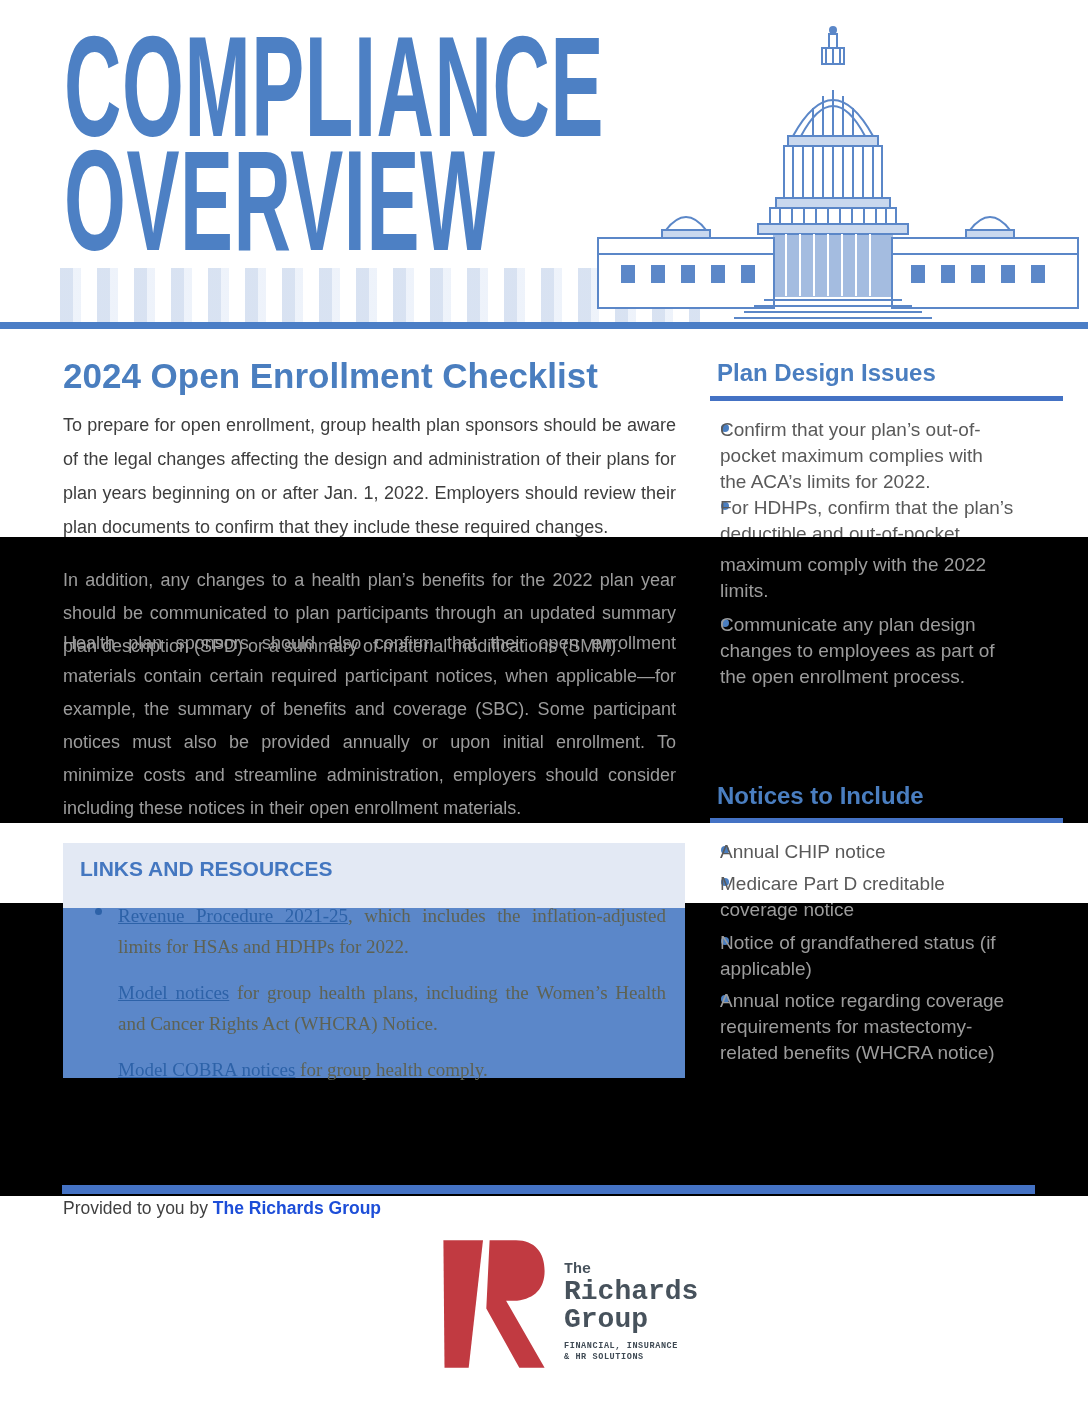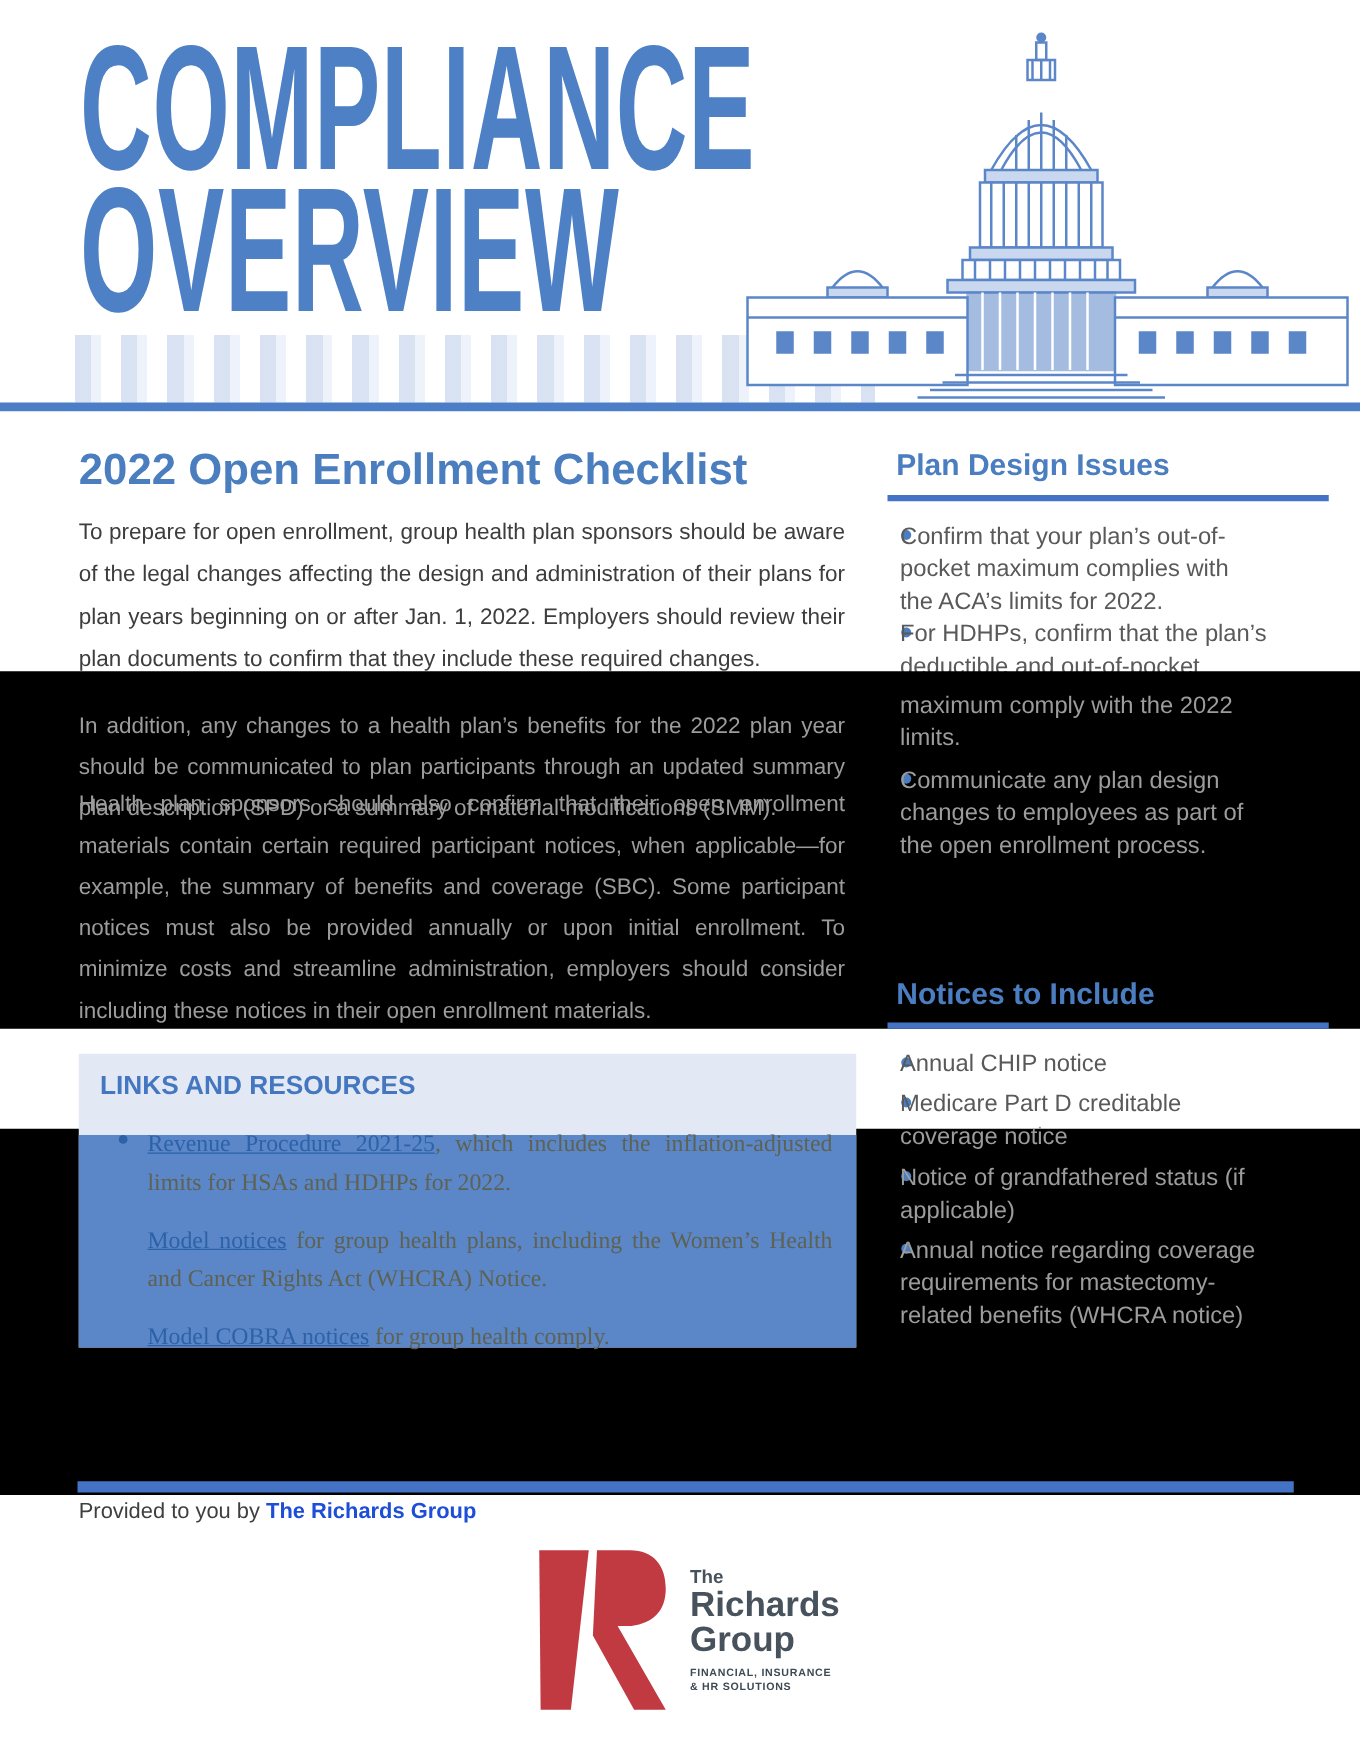--- a/index.html
+++ b/index.html
@@ -45,21 +45,21 @@
   .sb-gray{color:#9c9c9c;}
   .z1{z-index:1;}
   .z3{z-index:3;}
   .dot{position:absolute;left:721px;width:8px;height:8px;border-radius:50%;background:#4a7ec0;}
 
   
   .footer-line{position:absolute;left:62px;top:1185px;width:973px;height:9px;background:#4472c4;z-index:3;}
   .provided{position:absolute;left:63px;top:1198px;z-index:3;font-size:17.5px;color:#3f3f3f;}
   .provided .provider{color:#1d4ed8;font-weight:bold;text-align:right;}
 
-  .logo{position:absolute;left:426px;top:1238px;z-index:3;display:flex;align-items:flex-start;}
+  .logo{position:absolute;left:438px;top:1238px;z-index:3;display:flex;align-items:center;font-family:Liberation Mono, monospace;}
   .logo-mark{width:112px;height:132px;}
   .logo-text{margin-left:14px;padding-top:16px;color:#47525c;}
   .logo-the{font-size:15px;font-weight:bold;line-height:16px;}
   .logo-name{font-size:28px;font-weight:bold;line-height:28px;}
   .logo-tag{margin-top:7px;font-size:8.5px;font-weight:bold;letter-spacing:.6px;line-height:11px;color:#3f4a54;}
 </style>
 </head>
 <body>
 
 <div class="page">
@@ -150,21 +150,21 @@
 
   <div class="masthead">
     <div>COMPLIANCE</div>
     <div>OVERVIEW</div>
   </div>
   <div class="header-rule"></div>
 
   <div class="band band1"></div>
   <div class="band band2"></div>
 
-  <div class="article-title">2022 Open Enrollment Checklist</div>
+  <div class="article-title">2024 Open Enrollment Checklist</div>
   <div class="para p1">To prepare for open enrollment, group health plan sponsors should be aware of the legal changes affecting the design and administration of their plans for plan years beginning on or after Jan. 1, 2022. Employers should review their plan documents to confirm that they include these required changes.</div>
   <div class="para p2">In addition, any changes to a health plan’s benefits for the 2022 plan year should be communicated to plan participants through an updated summary plan description (SPD) or a summary of material modifications (SMM).</div>
   <div class="para p3">Health plan sponsors should also confirm that their open enrollment materials contain certain required participant notices, when applicable—for example, the summary of benefits and coverage (SBC). Some participant notices must also be provided annually or upon initial enrollment. To minimize costs and streamline administration, employers should consider including these notices in their open enrollment materials.</div>
 
   <div class="links-box">
     <div class="links-overlay"></div>
     <div class="links-heading">LINKS AND RESOURCES</div>
     <div class="links-dot"></div>
     <div class="links-items">
       <div class="links-item"><span class="lnk">Revenue Procedure 2021-25</span><span>, which includes the inflation-adjusted limits for HSAs and HDHPs for 2022.</span></div>

